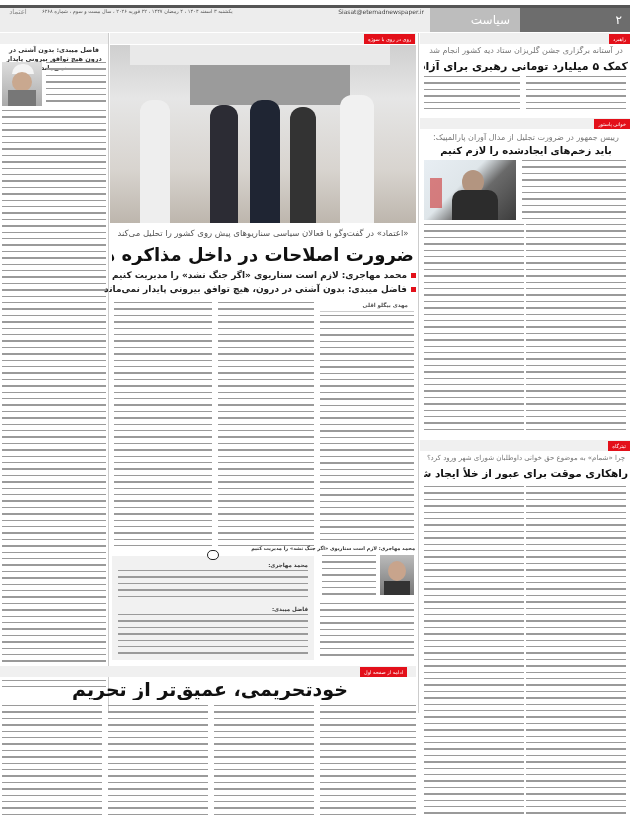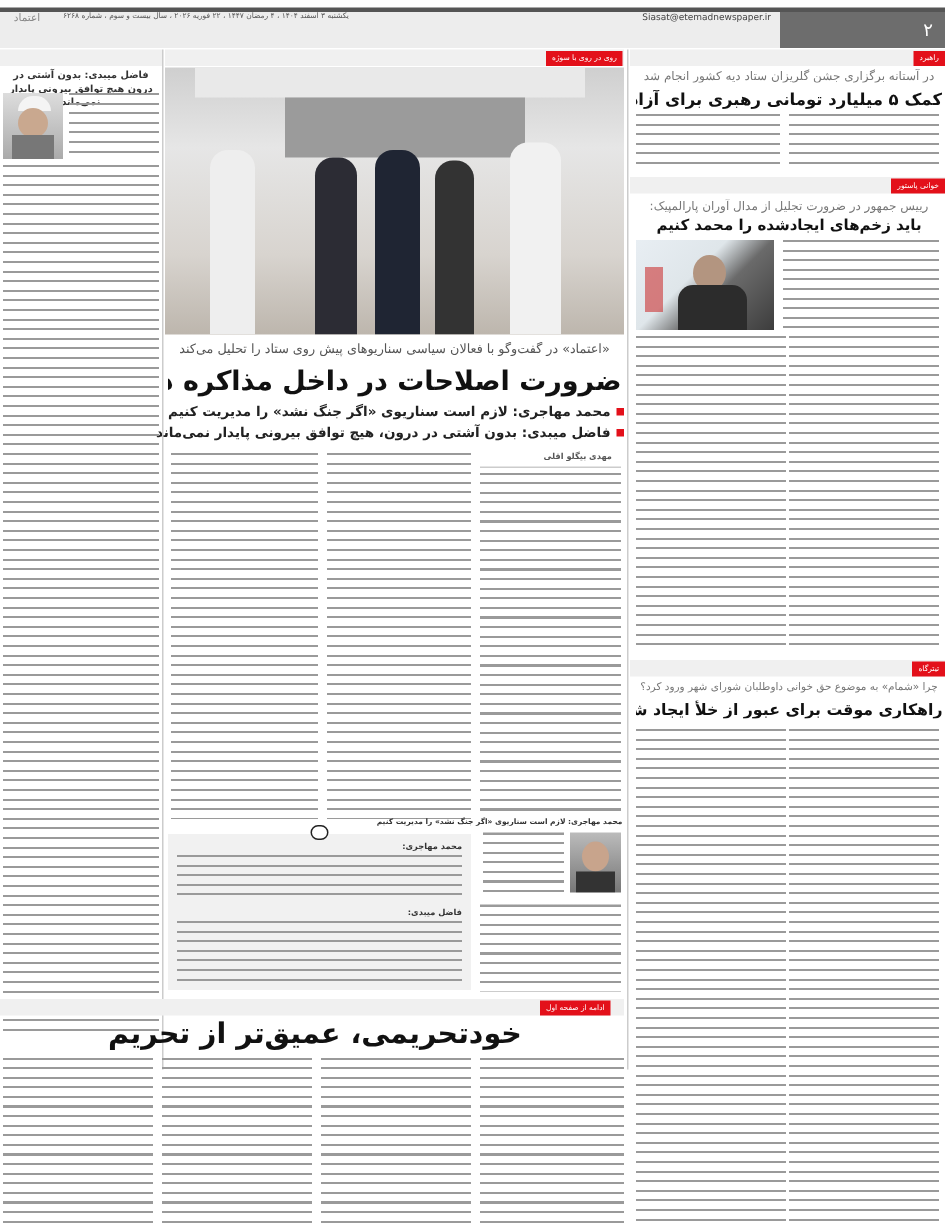--- a/index.html
+++ b/index.html
@@ -25,34 +25,35 @@
 .box{position:absolute;background:#f1f1f1}
 </style>
 </head>
 <body>
 
 <div class="topline"></div>
 <div class="header">
   <div class="hdr-logo">اعتماد</div>
   <div class="hdr-date">یکشنبه ۳ اسفند ۱۴۰۴ ، ۴ رمضان ۱۴۴۷ ، ۲۲ فوریه ۲۰۲۶ ، سال بیست و سوم ، شماره ۶۲۶۸</div>
   <div class="hdr-email">Siasat@etemadnewspaper.ir</div>
+  <div class="hdr-section">سیاست</div>
   <div class="hdr-num">۲</div>
 </div>
 
 <div class="bar" style="top:33px;left:420px;width:210px"></div>
 <div class="tag" style="top:34px;right:0">راهبرد</div>
 <div class="h-sub" style="top:46px;left:424px;width:204px">در آستانه برگزاری جشن گلریزان ستاد دیه کشور انجام شد</div>
 <div class="h-main" style="top:60px;left:424px;width:204px;font-size:11px">کمک ۵ میلیارد تومانی رهبری برای آزادی زندانیان</div>
 <div class="text-lines" style="top:76px;left:424px;width:96px;height:36px"></div>
 <div class="text-lines" style="top:76px;left:526px;width:100px;height:36px"></div>
 
 <div class="bar" style="top:118px;left:420px;width:210px"></div>
 <div class="tag" style="top:119px;right:0">خوانی پاستور</div>
 <div class="h-sub" style="top:133px;left:424px;width:204px">رییس جمهور در ضرورت تجلیل از مدال آوران پارالمپیک:</div>
-<div class="h-main" style="top:145px;left:424px;width:204px;font-size:10px">باید زخم‌های ایجادشده را محمد کنیم</div>
+<div class="h-main" style="top:145px;left:424px;width:204px;font-size:10px">باید زخم‌های ایجادشده را لازم کنیم</div>
 <div class="photo" style="top:160px;left:424px;width:92px;height:60px;background:linear-gradient(135deg,#e8eef3 0%,#dfe6ea 40%,#6a6a6a 60%,#3d3d3d 100%)">
   <div style="position:absolute;left:6px;top:18px;width:12px;height:30px;background:#c33;opacity:.6"></div>
   <div style="position:absolute;left:38px;top:10px;width:22px;height:24px;border-radius:50%;background:#b39580"></div>
   <div style="position:absolute;left:28px;top:30px;width:46px;height:30px;background:#2c2c2c;border-radius:10px 10px 0 0"></div>
 </div>
 <div class="text-lines" style="top:160px;left:522px;width:104px;height:60px"></div>
 <div class="text-lines" style="top:224px;left:424px;width:100px;height:210px"></div>
 <div class="text-lines" style="top:224px;left:526px;width:100px;height:210px"></div>
 
 <div class="bar" style="top:440px;left:420px;width:210px"></div>
@@ -68,21 +69,21 @@
 <div class="tag" style="top:34px;left:364px">روی در روی با سوژه</div>
 <div class="photo" style="top:45px;left:110px;width:306px;height:178px;background:linear-gradient(to bottom,#cfcfcf 0%,#e6e6e6 30%,#d8d4cf 70%,#bdb6ad 100%)">
   <div style="position:absolute;left:20px;top:0;width:260px;height:20px;background:#e9e9e9"></div>
   <div style="position:absolute;left:80px;top:20px;width:160px;height:40px;background:#9b9b9b"></div>
   <div style="position:absolute;left:30px;top:55px;width:30px;height:123px;background:#eeeeee;border-radius:12px 12px 0 0"></div>
   <div style="position:absolute;left:100px;top:60px;width:28px;height:118px;background:#2c2c34;border-radius:12px 12px 0 0"></div>
   <div style="position:absolute;left:140px;top:55px;width:30px;height:123px;background:#1f2533;border-radius:12px 12px 0 0"></div>
   <div style="position:absolute;left:180px;top:62px;width:26px;height:116px;background:#333;border-radius:12px 12px 0 0"></div>
   <div style="position:absolute;left:230px;top:50px;width:34px;height:128px;background:#f1f1f1;border-radius:12px 12px 0 0"></div>
 </div>
-<div class="h-sub" style="top:228px;left:112px;width:302px;font-size:8.5px;color:#555">«اعتماد» در گفت‌وگو با فعالان سیاسی سناریوهای پیش روی ستاد را تحلیل می‌کند</div>
+<div class="h-sub" style="top:228px;left:112px;width:302px;font-size:8.5px;color:#555">«اعتماد» در گفت‌وگو با فعالان سیاسی سناریوهای پیش روی کشور را تحلیل می‌کند</div>
 <div class="h-main" style="top:244px;left:112px;width:302px;font-size:18px">ضرورت اصلاحات در داخل مذاکره در خارج</div>
 <div class="bullet-line" style="top:270px;right:214px;font-size:9px"><span class="sq"></span><span>محمد مهاجری: لازم است سناریوی «اگر جنگ نشد» را مدیریت کنیم</span></div>
 <div class="bullet-line" style="top:284px;right:214px;font-size:9px"><span class="sq"></span><span>فاضل میبدی: بدون آشتی در درون، هیچ توافق بیرونی پایدار نمی‌ماند</span></div>
 
 <div class="small-t" style="top:302px;right:222px;font-weight:bold;color:#555">مهدی بیگلو اقلی</div>
 <div class="sep-h" style="top:311px;left:320px;width:94px"></div>
 <div class="text-lines" style="top:315px;left:320px;width:94px;height:230px"></div>
 <div class="text-lines" style="top:302px;left:218px;width:96px;height:244px"></div>
 <div class="text-lines" style="top:302px;left:114px;width:98px;height:244px"></div>
 

